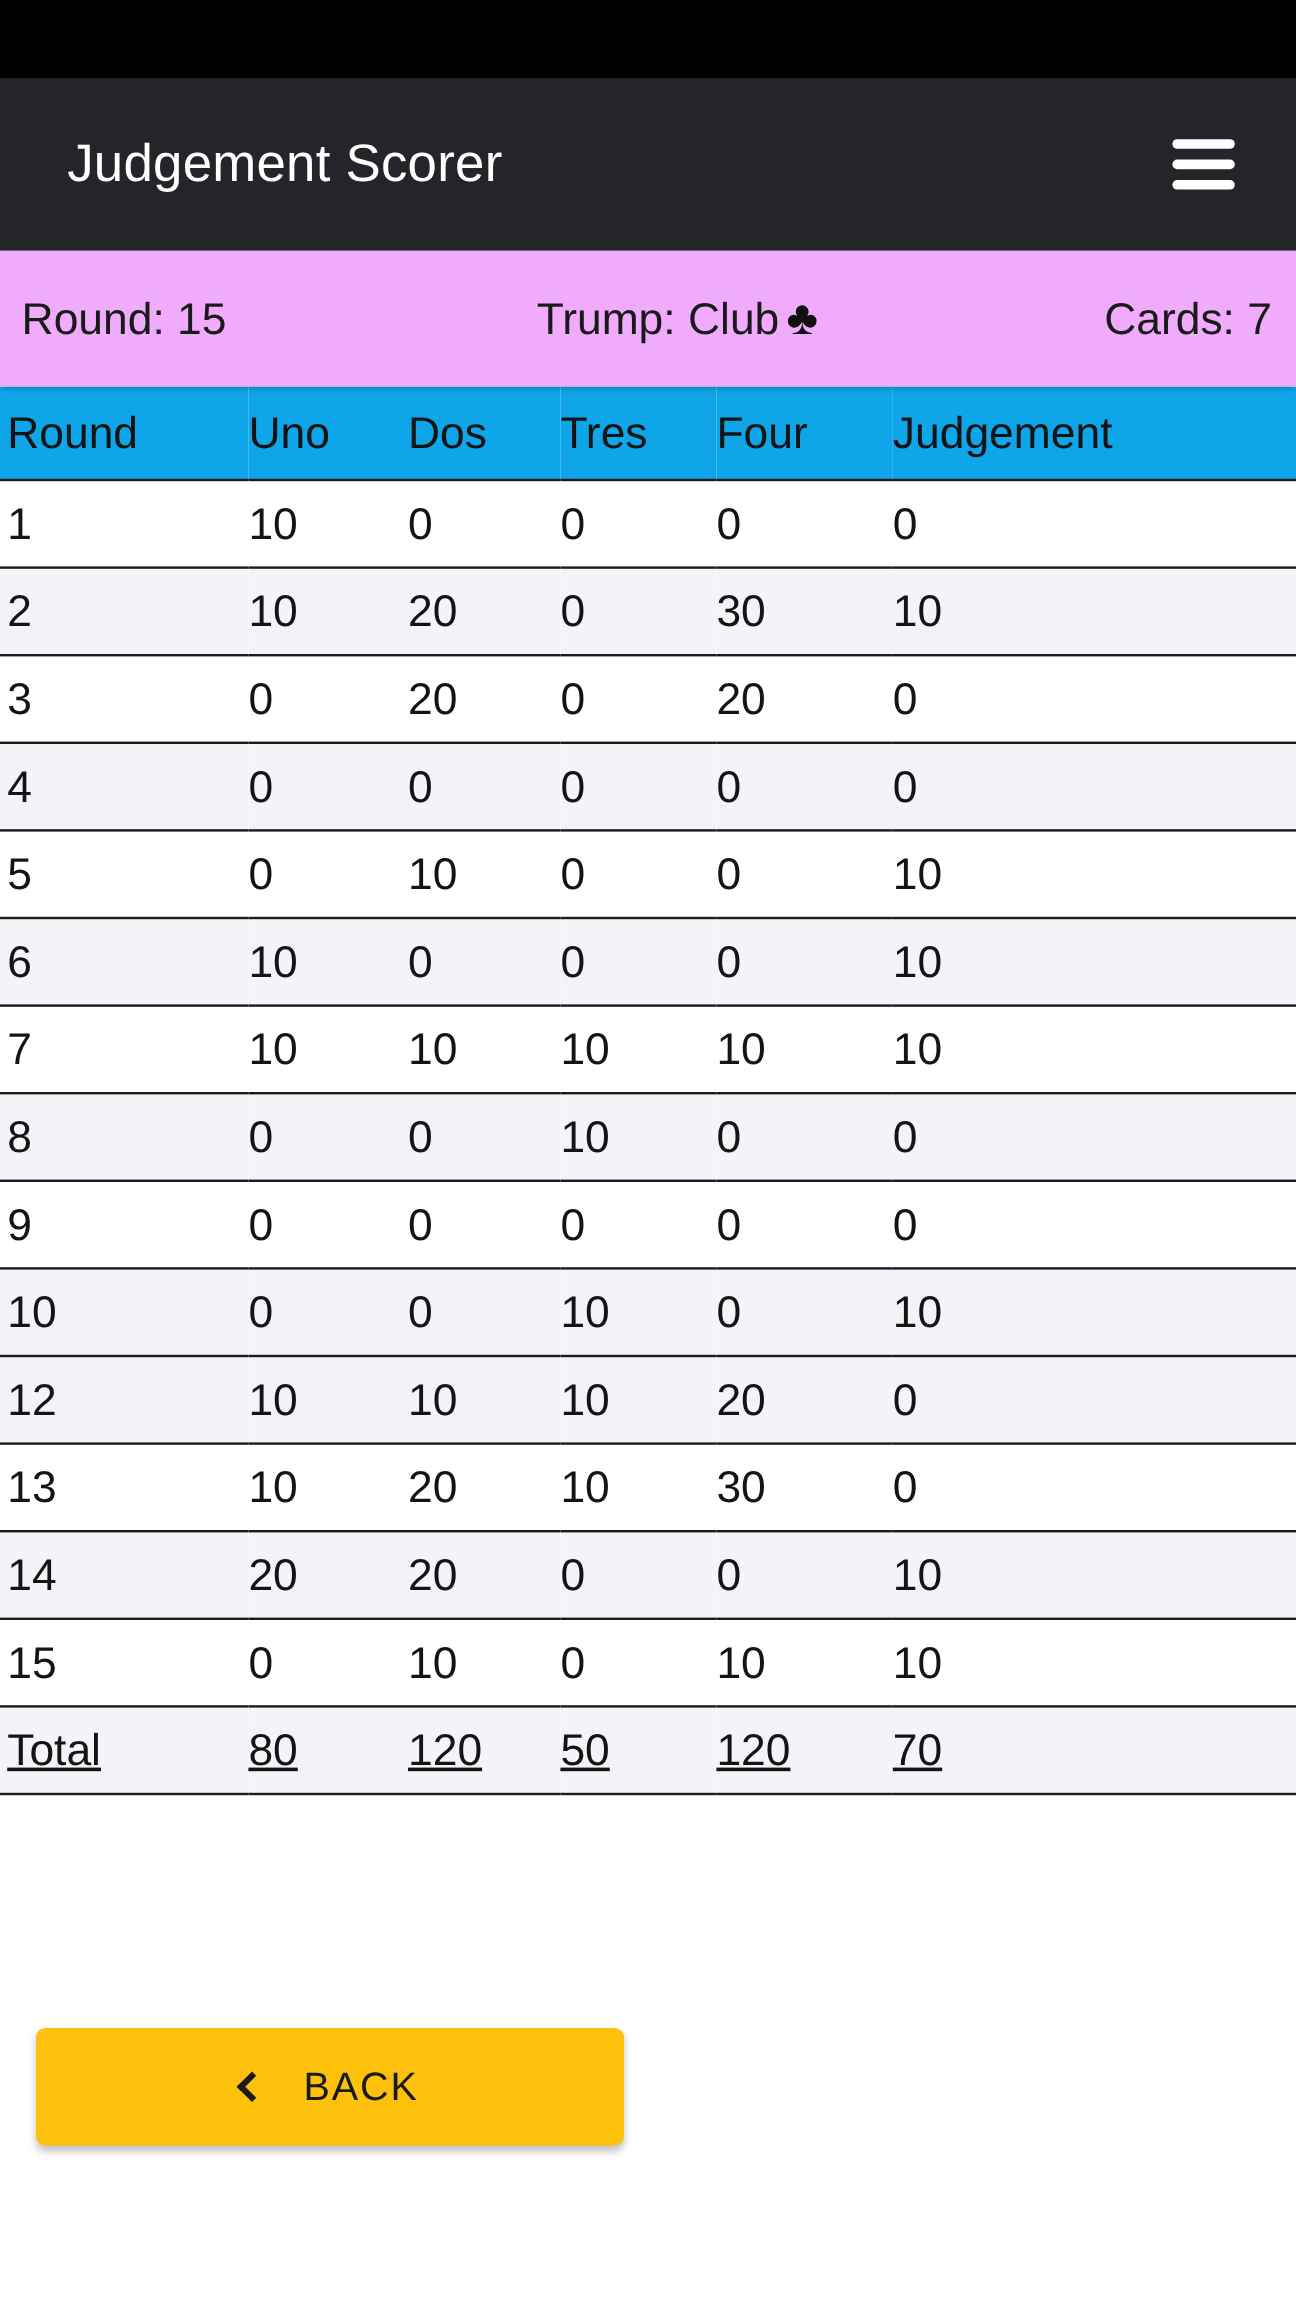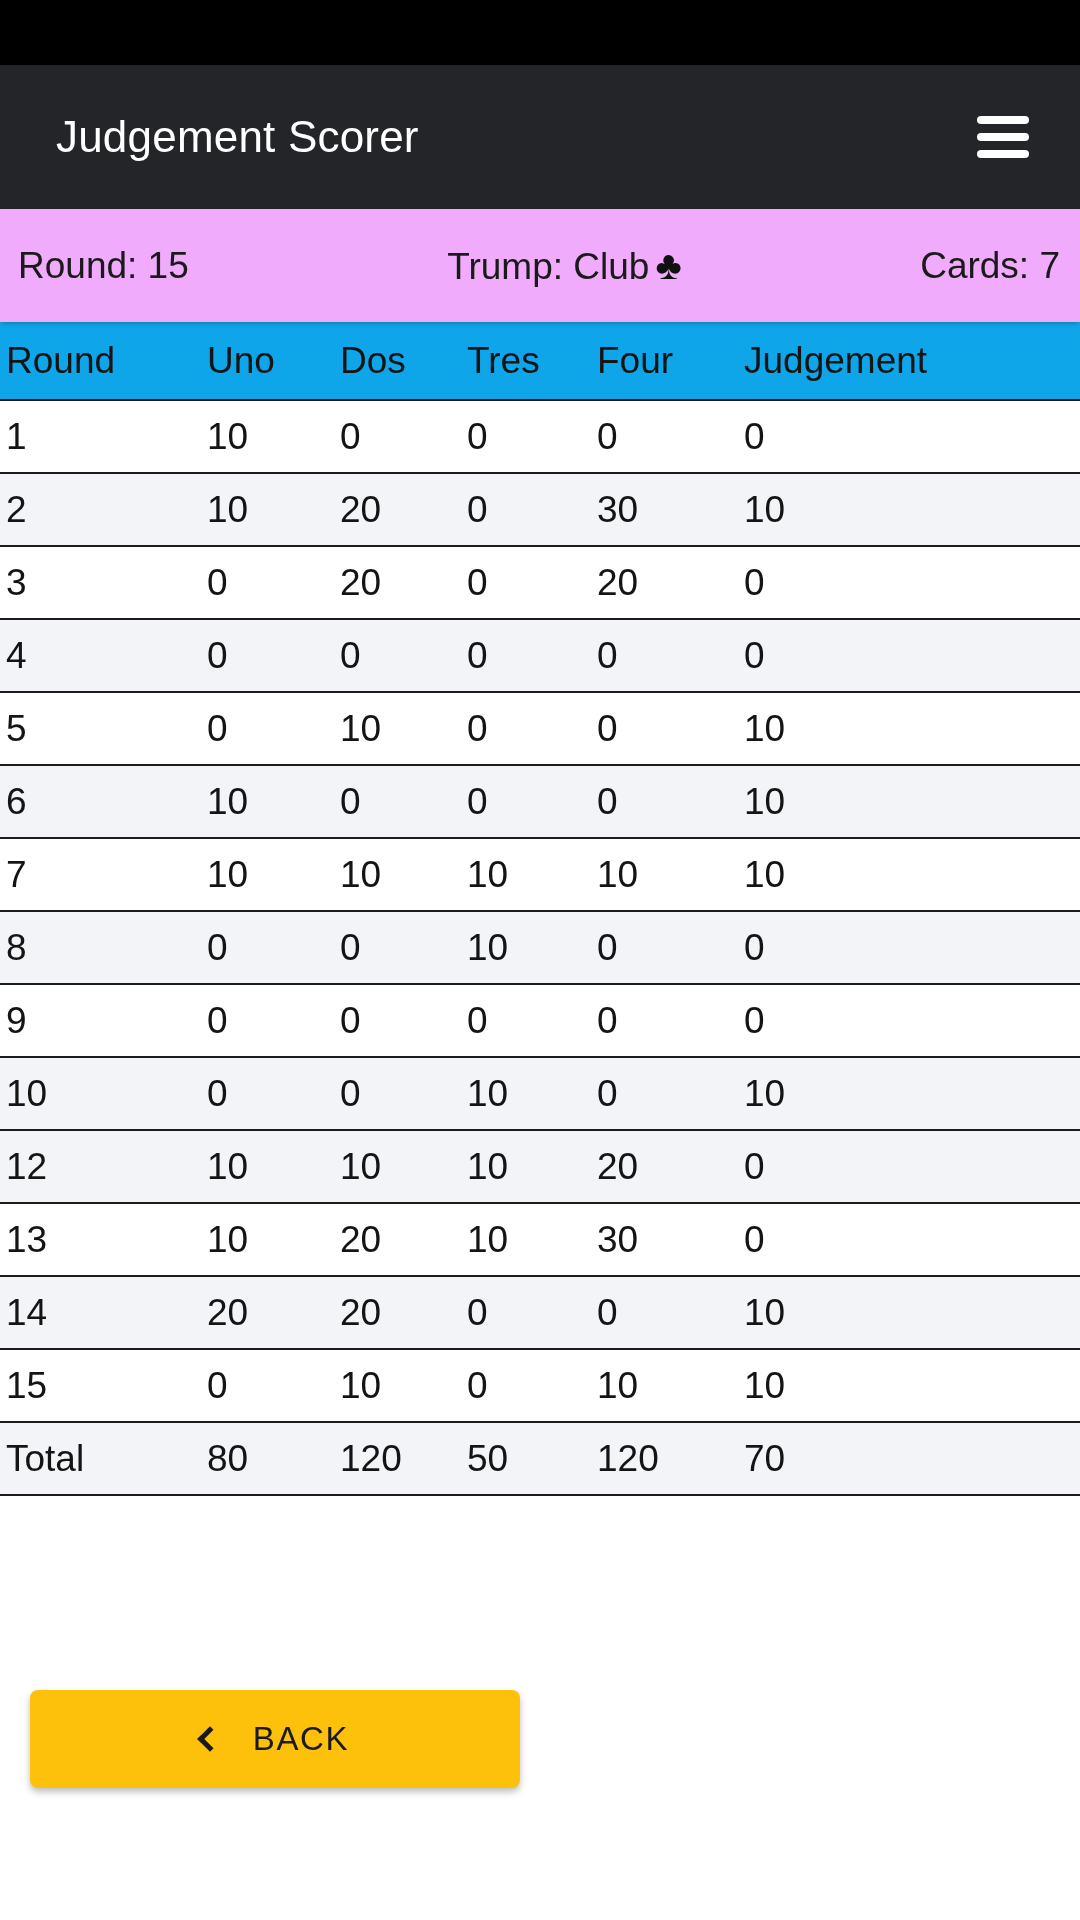--- a/index.html
+++ b/index.html
@@ -127,21 +127,21 @@
   col.c-p3    { width: 130px; }
   col.c-p4    { width: 147px; }
   col.c-p5    { width: 336px; }
 
   table.score-table th:first-child,
   table.score-table td:first-child { padding-left: 6px; }
 
   tr.row-alt td { background: #f2f4f8; }
   tr.row-even td { background: #ffffff; }
 
-  tr.total-row td { background: #f2f4f8; font-weight: 400; }
+  tr.total-row td { background: #f2f4f8; font-weight: 400; text-decoration: underline; }
 
   
   .footer {
     flex: 0 0 260px;
     height: 260px;
     background: #ffffff;
     display: flex;
     align-items: flex-start;
     padding: 30px 30px 0 30px;
     gap: 42px;

